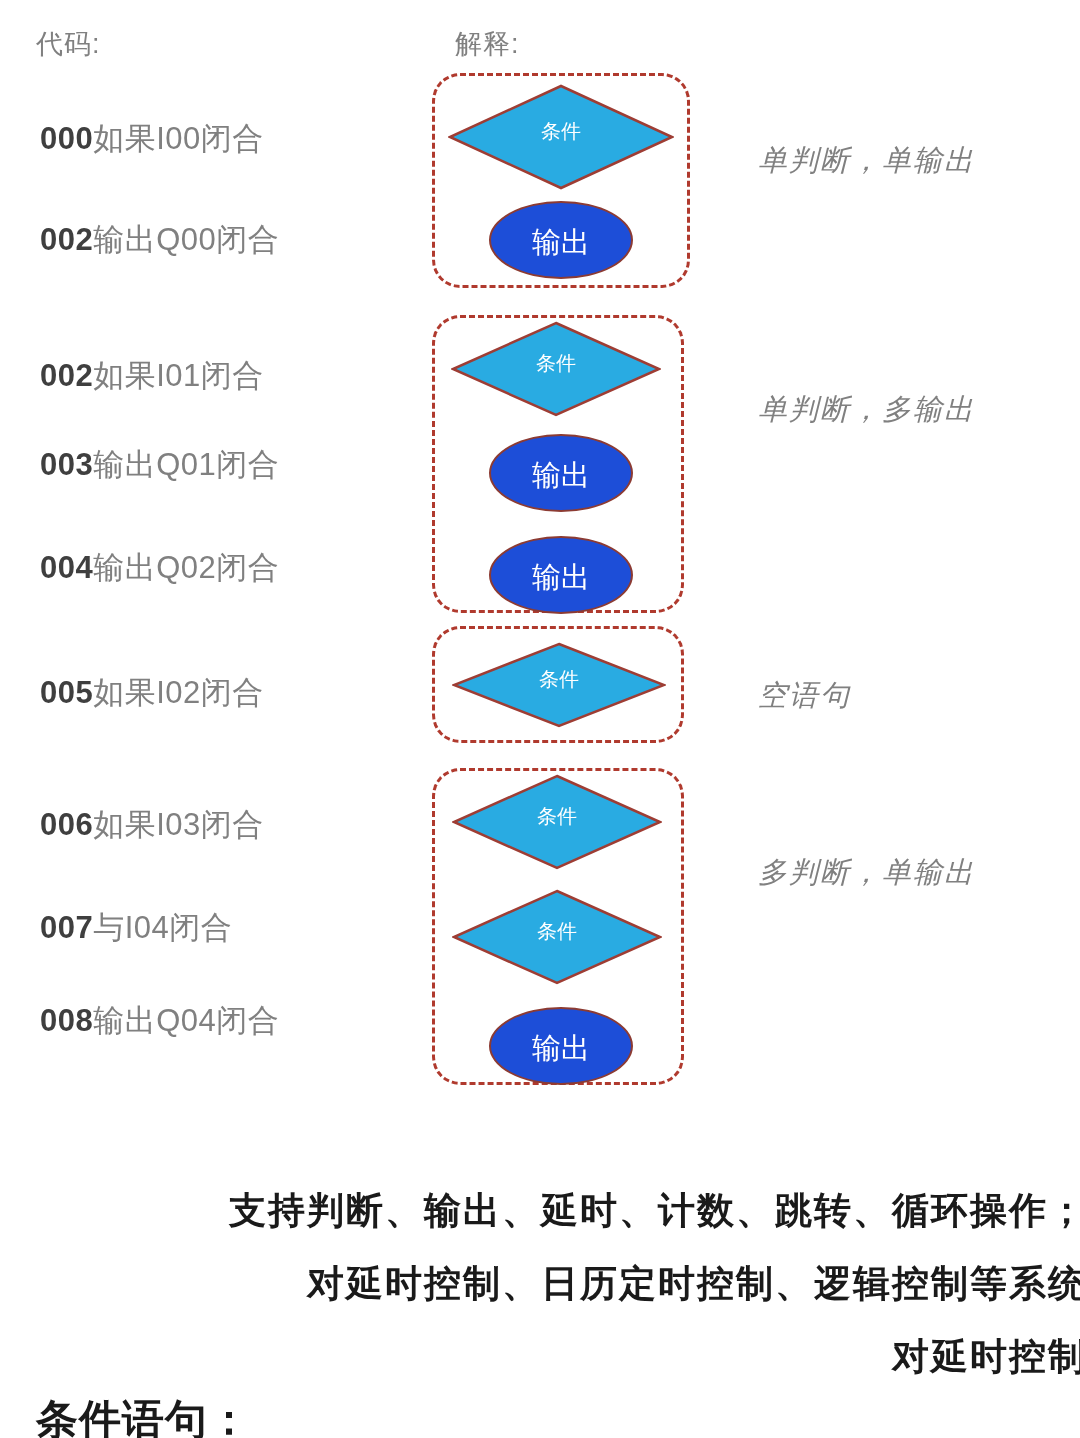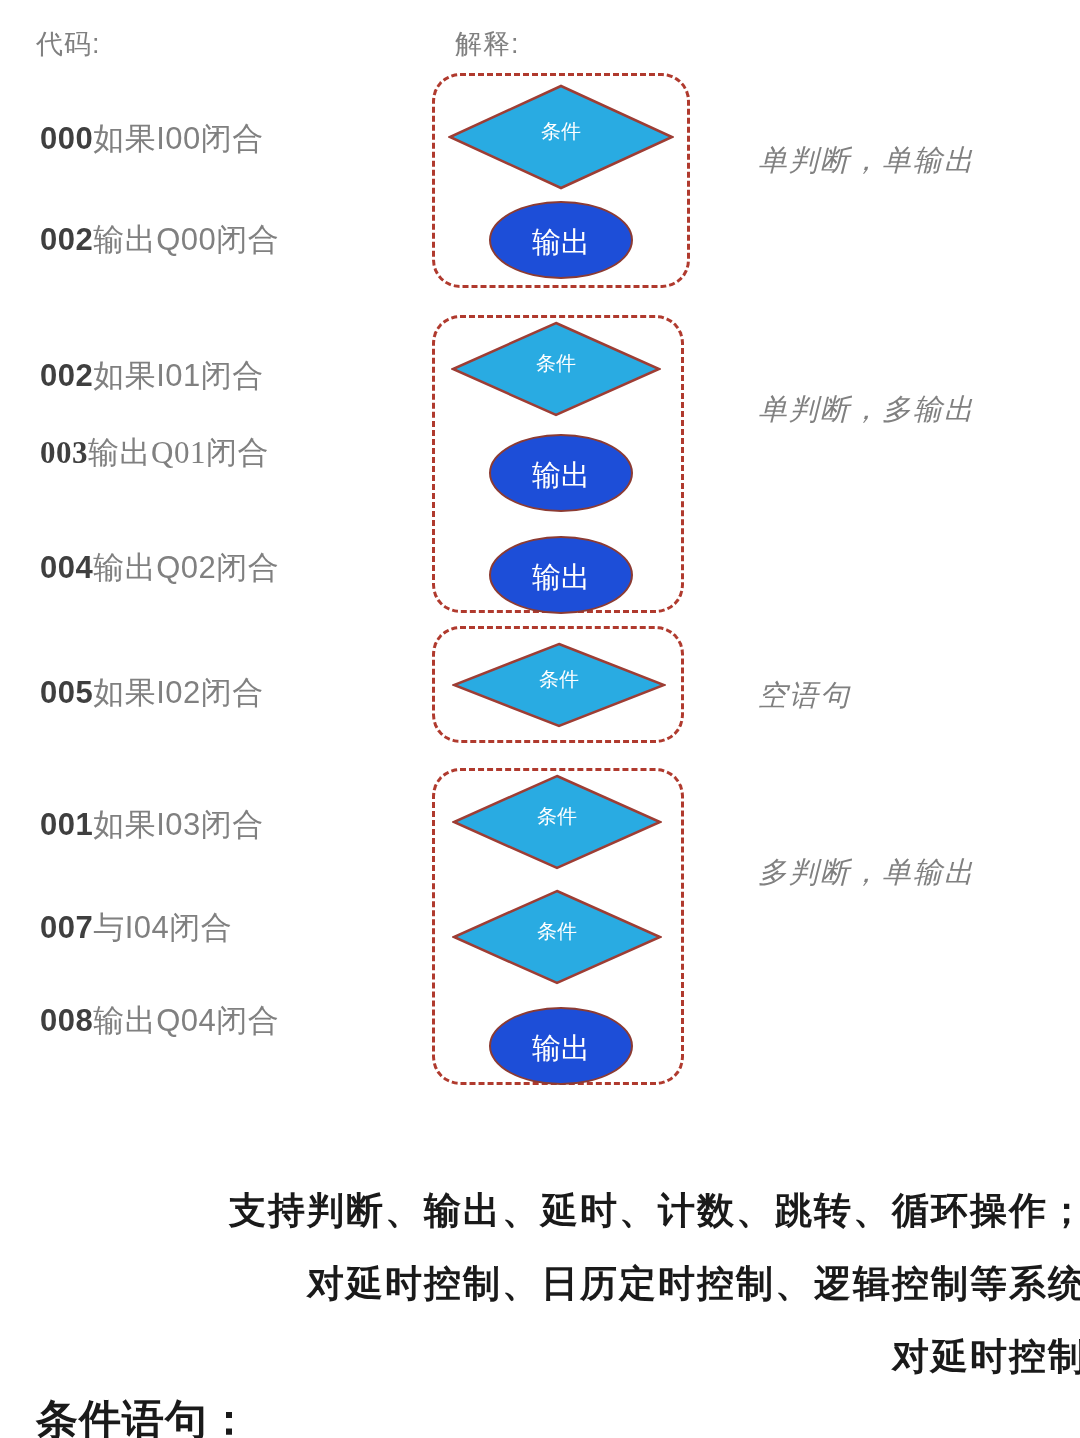--- a/index.html
+++ b/index.html
@@ -107,24 +107,24 @@
 </head>
 <body>
 
 <div class="col-header" id="code-header">代码:</div>
 <div class="col-header" id="explain-header">解释:</div>
 
 <div id="code-lines">
     <div class="code-line" style="top: 118px;"><span class="num">000</span><span class="txt">如果I00闭合</span></div>
     <div class="code-line" style="top: 219px;"><span class="num">002</span><span class="txt">输出Q00闭合</span></div>
     <div class="code-line" style="top: 355px;"><span class="num">002</span><span class="txt">如果I01闭合</span></div>
-    <div class="code-line" style="top: 432px; font-family: Liberation Serif, serif;"><span class="num">003</span><span class="txt">输出Q01闭合</span></div>
+    <div class="code-line" style="top: 444px;"><span class="num">003</span><span class="txt">输出Q01闭合</span></div>
     <div class="code-line" style="top: 547px;"><span class="num">004</span><span class="txt">输出Q02闭合</span></div>
     <div class="code-line" style="top: 672px;"><span class="num">005</span><span class="txt">如果I02闭合</span></div>
-    <div class="code-line" style="top: 804px;"><span class="num">001</span><span class="txt">如果I03闭合</span></div>
+    <div class="code-line" style="top: 804px;"><span class="num">006</span><span class="txt">如果I03闭合</span></div>
     <div class="code-line" style="top: 907px;"><span class="num">007</span><span class="txt">与I04闭合</span></div>
     <div class="code-line" style="top: 1000px;"><span class="num">008</span><span class="txt">输出Q04闭合</span></div>
   </div>
 
 <div id="diagram">
     <div class="group-box" style="left: 432px; top: 73px; width: 258px; height: 215px;"></div>
     <div class="diamond-wrap" style="left: 448px; top: 84px; width: 226px; height: 106px;">
       <svg width="226" height="106" viewBox="0 0 226 106" style="display: block;">
         <polygon points="113,2 224,53 113,104 2,53" fill="#29abe2" stroke="#9e3d34" stroke-width="2.5"></polygon>
       </svg>

